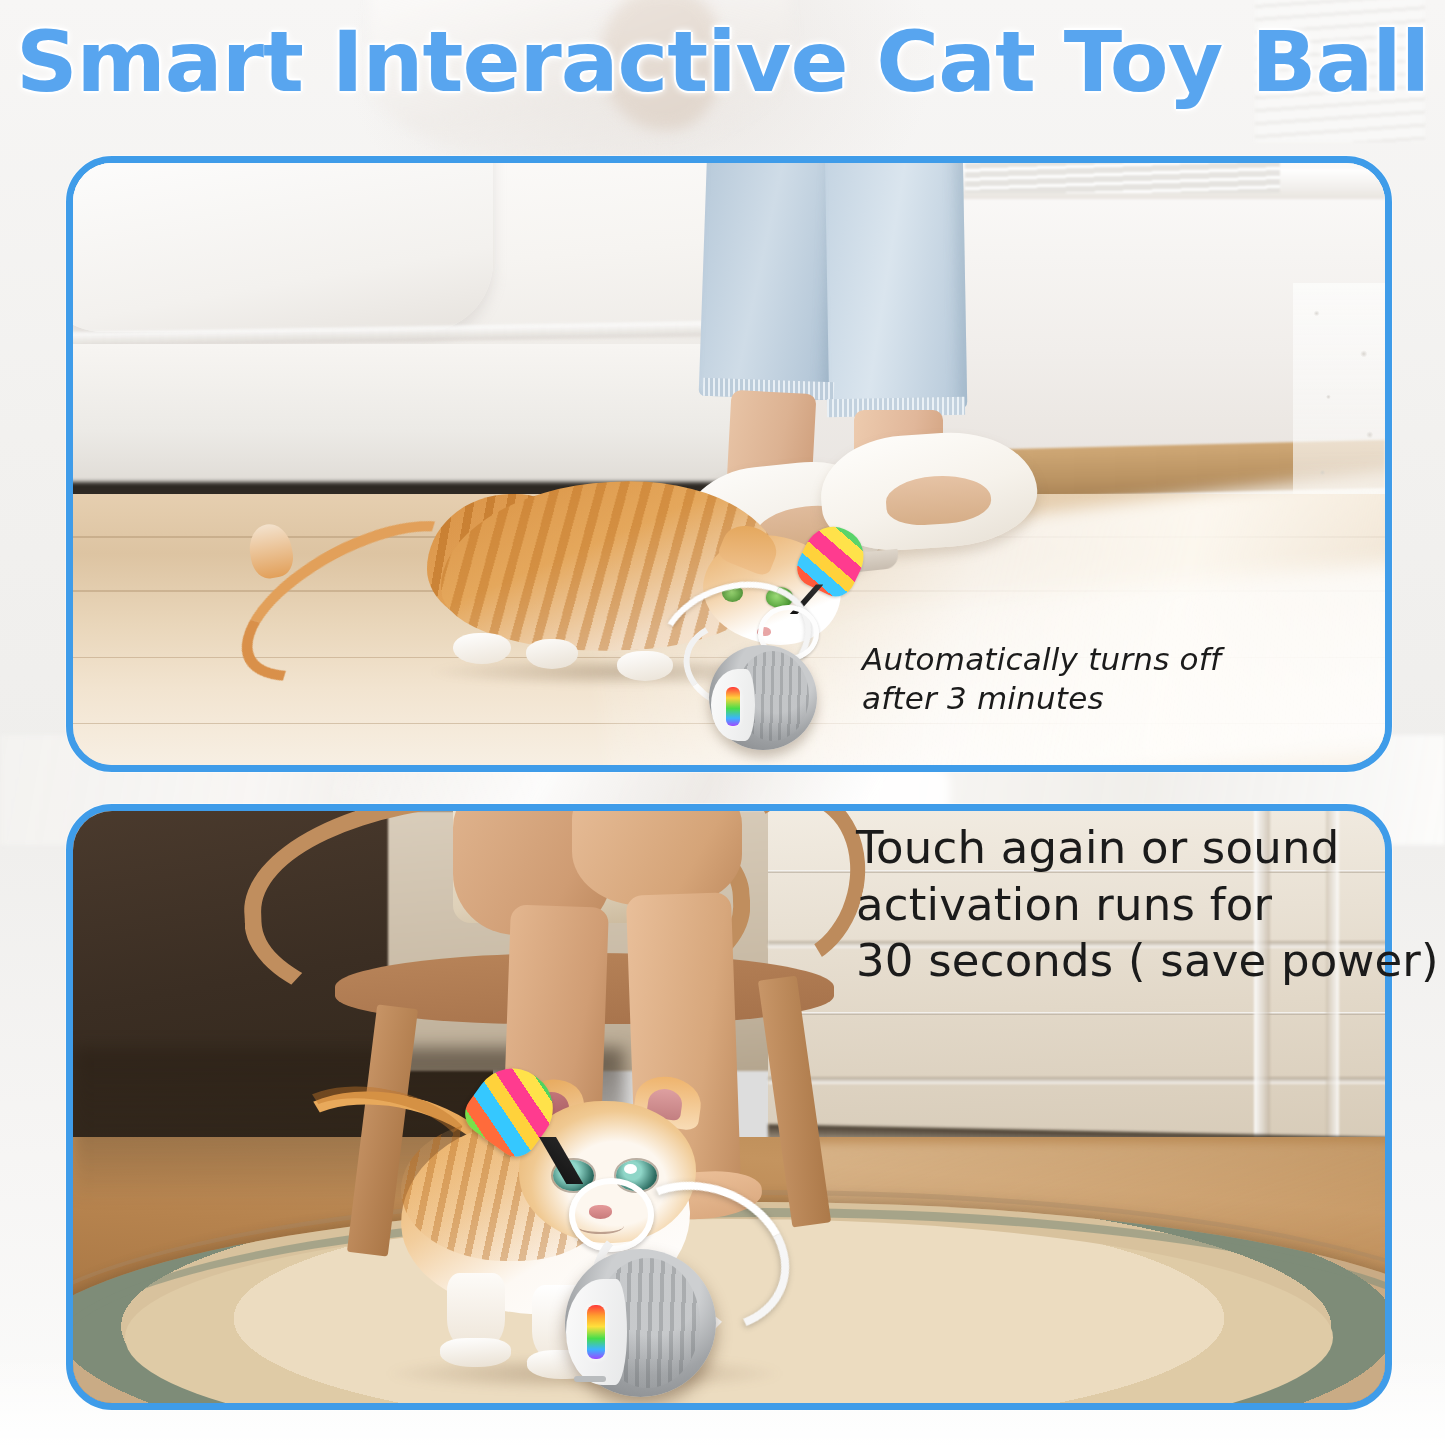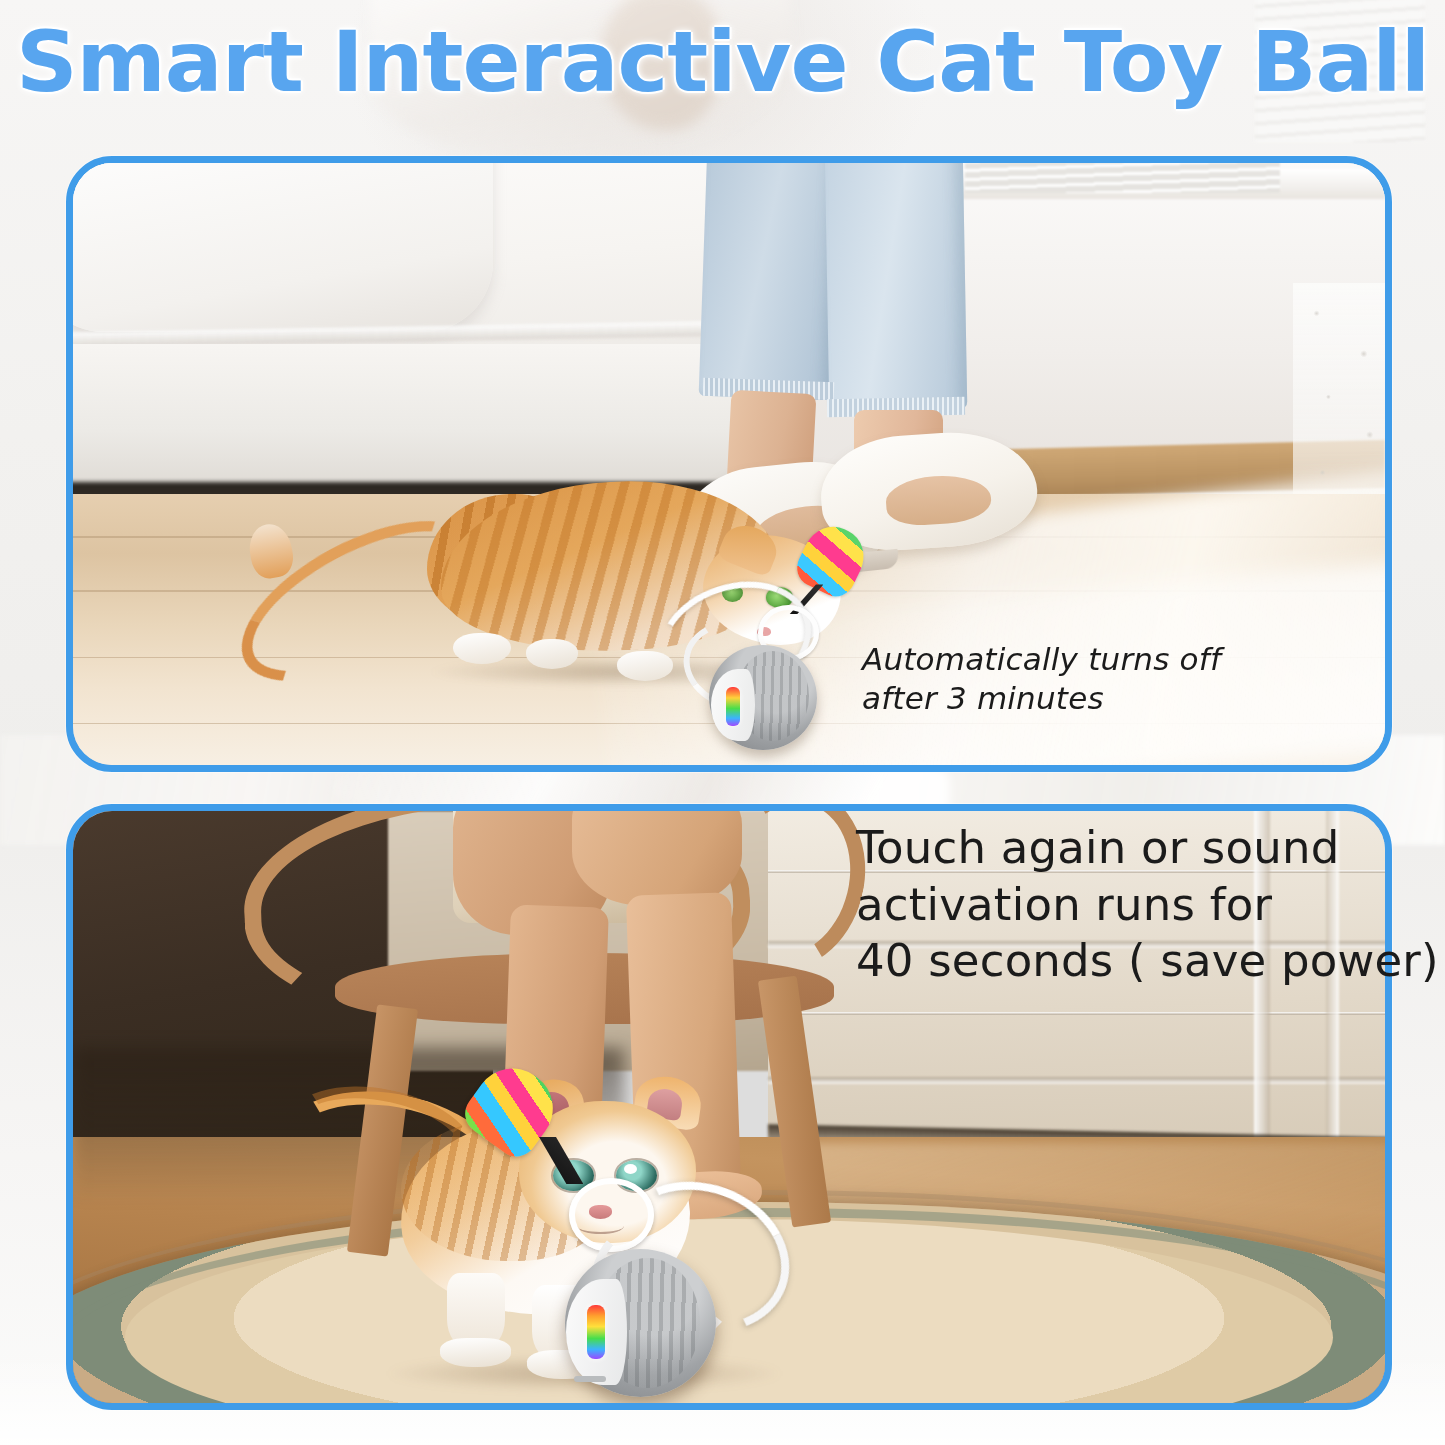--- a/index.html
+++ b/index.html
@@ -537,15 +537,15 @@
       <div class="p2-ball-led"></div>
       <div class="p2-ball-slot"></div>
     </div>
   </div>
 
   <div class="callout" id="callout-1">Automatically turns off
 after 3 minutes</div>
 
   <div class="callout" id="callout-2">Touch again or sound
 activation runs for
-40 seconds ( save power)</div>
+30 seconds ( save power)</div>
 
 </div>
 
 </body></html>

